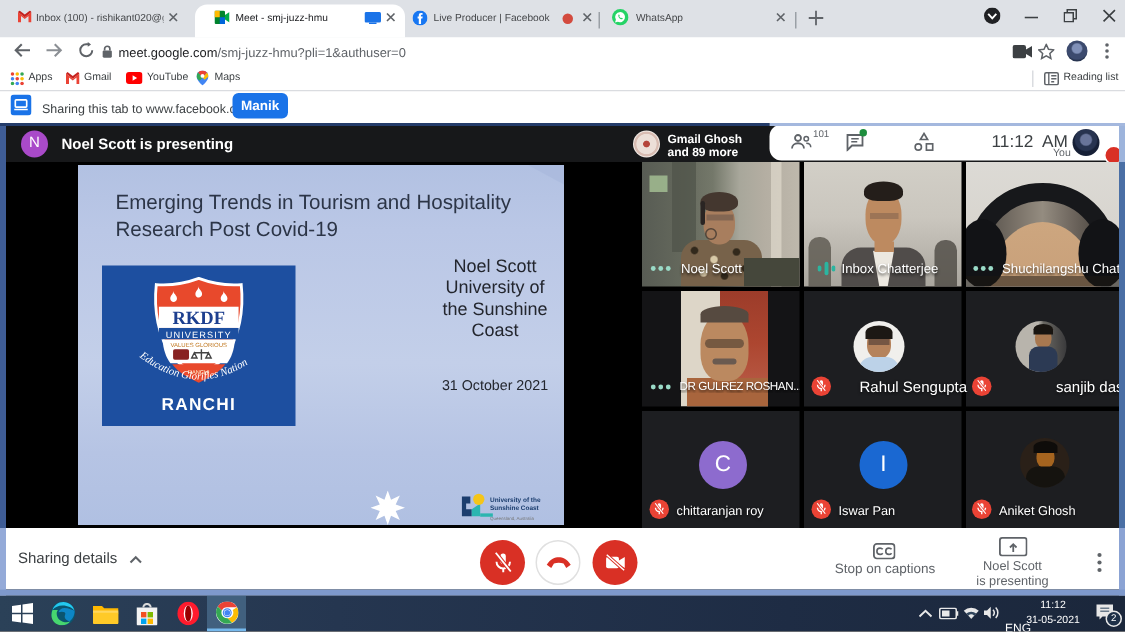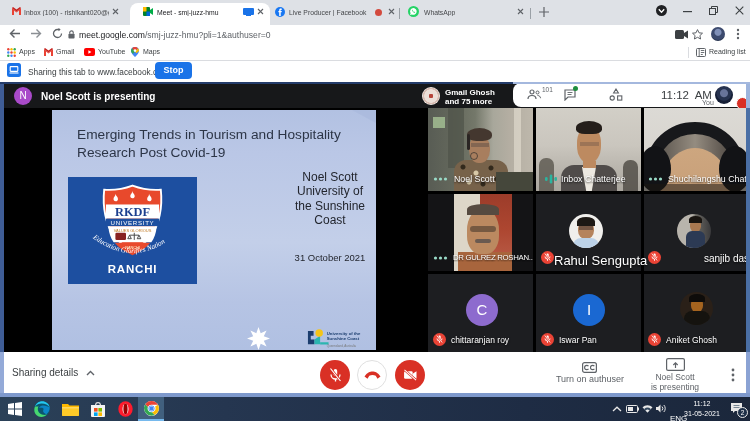--- a/index.html
+++ b/index.html
@@ -169,28 +169,28 @@
     <path d="M3.2 0.5v8M4.8 2.5h3.5M4.8 4.5h3.5M4.8 6.5h2" stroke="#5f6368" stroke-width="0.9"></path>
   </svg>
 <div class="abs bktxt" style="left:709px;white-space:nowrap">Reading list</div>
 <div id="infobar" class="abs"></div>
 <svg class="abs" style="left:7px;top:63px" width="14" height="14" viewBox="0 0 14 14">
     <rect width="14" height="14" rx="2.5" fill="#1a73e8"></rect>
     <rect x="3.2" y="3.6" width="7.6" height="4.8" rx="0.6" fill="none" stroke="#fff" stroke-width="1.1"></rect>
     <path d="M2.5 10h9" stroke="#fff" stroke-width="1.1"></path>
   </svg>
 <div class="abs" style="left:28px;top:67px;font-size:8.3px;color:#3c4043;white-space:nowrap">Sharing this tab to www.facebook.com</div>
-<div class="abs" style="left:155px;top:62px;width:37px;height:17px;background:#1a73e8;border-radius:4px;color:#fff;font-size:9px;font-weight:bold;text-align:center;line-height:17px">Stop</div>
+<div class="abs" style="left:155px;top:62px;width:37px;height:17px;background:#1a73e8;border-radius:4px;color:#fff;font-size:9px;font-weight:bold;text-align:center;line-height:17px">Manik</div>
 <div id="content" class="abs"></div>
 <div id="meethdr" class="abs"></div>
 <div class="abs" style="left:14px;top:87px;width:18px;height:18px;border-radius:50%;background:#a94ac9;color:#fff;font-size:10px;text-align:center;line-height:18px">N</div>
 <div class="abs wlabel" style="left:41px;top:91px;font-size:10px;font-weight:bold">Noel Scott is presenting</div>
 <div class="abs" style="left:422px;top:87px;width:18px;height:18px;border-radius:50%;background:radial-gradient(circle at 50% 50%,#b5443a 0 2px,#ecdfd8 2.5px 6.5px,#d8bcb2 7px 8px,#efe7e2 8.5px);"></div>
 <div class="abs wlabel" style="left:445px;top:88px;font-size:8px;font-weight:bold">Gmail Ghosh</div>
-<div class="abs wlabel" style="left:445px;top:97px;font-size:8px;font-weight:bold">and 75 more</div>
+<div class="abs wlabel" style="left:445px;top:97px;font-size:8px;font-weight:bold">and 89 more</div>
 <div class="abs" style="left:513px;top:83px;width:237px;height:24px;background:#fff;border-radius:8px 0 0 8px;"></div>
 <svg class="abs" style="left:527px;top:89px" width="15" height="11" viewBox="0 0 15 11">
     <circle cx="5" cy="3" r="2" fill="none" stroke="#5f6368" stroke-width="1.2"></circle>
     <path d="M1 10c0-2.2 1.8-3.5 4-3.5s4 1.3 4 3.5" fill="none" stroke="#5f6368" stroke-width="1.2"></path>
     <circle cx="10.5" cy="3.5" r="1.5" fill="none" stroke="#5f6368" stroke-width="1"></circle>
     <path d="M10.5 6.5c1.8 0 3 1.1 3 2.7" fill="none" stroke="#5f6368" stroke-width="1"></path>
   </svg>
 <div class="abs" style="left:542px;top:86px;font-size:6.5px;color:#5f6368">101</div>
 <svg class="abs" style="left:564px;top:89px" width="13" height="12" viewBox="0 0 13 12">
     <path d="M1 1h10v7H4L1 11z" fill="none" stroke="#5f6368" stroke-width="1.2"></path>
@@ -377,21 +377,21 @@
   </svg>
 <div class="abs vlabel" style="left:453px;top:253px;font-size:7.8px;width:80px;overflow:hidden;white-space:nowrap;letter-spacing:-0.3px">DR GULREZ ROSHAN...</div>
 <div class="abs micoff" style="left:541px;top:251px">
     <svg style="position:absolute;left:3px;top:2px" width="7" height="9" viewBox="0 0 7 9">
       <rect x="2.3" y="0.5" width="2.4" height="4.2" rx="1.2" fill="#fff"></rect>
       <path d="M1 3.5a2.5 2.5 0 005 0M3.5 6v1.8" stroke="#fff" stroke-width="0.9" fill="none"></path>
       <path d="M0.8 0.5l5.4 7" stroke="#ea4335" stroke-width="1.6"></path>
       <path d="M0.8 0.5l5.4 7" stroke="#fff" stroke-width="0.8"></path>
     </svg>
   </div>
-<div class="abs vlabel" style="left:554px;top:253px;font-size:13px">Rahul Sengupta</div>
+<div class="abs vlabel" style="left:573px;top:253px;font-size:10px">Rahul Sengupta</div>
 <div class="abs micoff" style="left:648px;top:251px">
     <svg style="position:absolute;left:3px;top:2px" width="7" height="9" viewBox="0 0 7 9">
       <rect x="2.3" y="0.5" width="2.4" height="4.2" rx="1.2" fill="#fff"></rect>
       <path d="M1 3.5a2.5 2.5 0 005 0M3.5 6v1.8" stroke="#fff" stroke-width="0.9" fill="none"></path>
       <path d="M0.8 0.5l5.4 7" stroke="#ea4335" stroke-width="1.6"></path>
       <path d="M0.8 0.5l5.4 7" stroke="#fff" stroke-width="0.8"></path>
     </svg>
   </div>
 <div class="abs vlabel" style="left:704px;top:253px;font-size:10px">sanjib das</div>
 
@@ -446,21 +446,21 @@
 <svg class="abs" style="left:403px;top:369px" width="15" height="12" viewBox="0 0 17 14">
     <rect x="1" y="2.5" width="10" height="9" rx="1.5" fill="#fff"></rect>
     <path d="M11 5.5l4.5-2.8v8.6L11 8.5z" fill="#fff"></path>
     <path d="M1.5 1l13.5 12" stroke="#d93025" stroke-width="2.6"></path>
     <path d="M1.5 1l13.5 12" stroke="#fff" stroke-width="1.2"></path>
   </svg>
 <svg class="abs" style="left:582px;top:362px" width="15" height="11" viewBox="0 0 15 11">
     <rect x="0.6" y="0.6" width="13.8" height="9.8" rx="2" fill="none" stroke="#5f6368" stroke-width="1.2"></rect>
     <path d="M6.5 4.2c-.4-.5-1.1-.8-1.8-.8-1.2 0-2.1.9-2.1 2.1s.9 2.1 2.1 2.1c.7 0 1.4-.3 1.8-.8M12.4 4.2c-.4-.5-1.1-.8-1.8-.8-1.2 0-2.1.9-2.1 2.1s.9 2.1 2.1 2.1c.7 0 1.4-.3 1.8-.8" fill="none" stroke="#5f6368" stroke-width="1.1"></path>
   </svg>
-<div class="abs" style="left:540px;top:374px;width:100px;text-align:center;font-size:9px;color:#5f6368">Turn on authuser</div>
+<div class="abs" style="left:540px;top:374px;width:100px;text-align:center;font-size:9px;color:#5f6368">Stop on captions</div>
 <svg class="abs" style="left:666px;top:358px" width="19" height="13" viewBox="0 0 19 13">
     <rect x="0.6" y="0.6" width="17.8" height="11.8" rx="1.5" fill="none" stroke="#5f6368" stroke-width="1.2"></rect>
     <path d="M9.5 10V5.2M7.3 7l2.2-2.2L11.7 7" stroke="#5f6368" stroke-width="1.2" fill="none"></path>
   </svg>
 <div class="abs" style="left:635px;top:373px;width:80px;text-align:center;font-size:8.5px;color:#5f6368;line-height:9.5px">Noel Scott<br>is presenting</div>
 <svg class="abs" style="left:731px;top:368px" width="4" height="14" viewBox="0 0 4 14">
     <circle cx="2" cy="2" r="1.4" fill="#5f6368"></circle>
     <circle cx="2" cy="7" r="1.4" fill="#5f6368"></circle>
     <circle cx="2" cy="12" r="1.4" fill="#5f6368"></circle>
   </svg>

